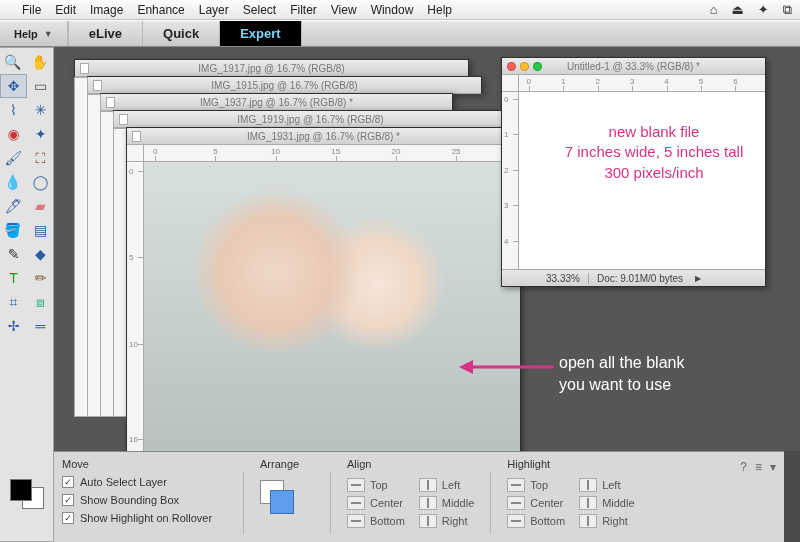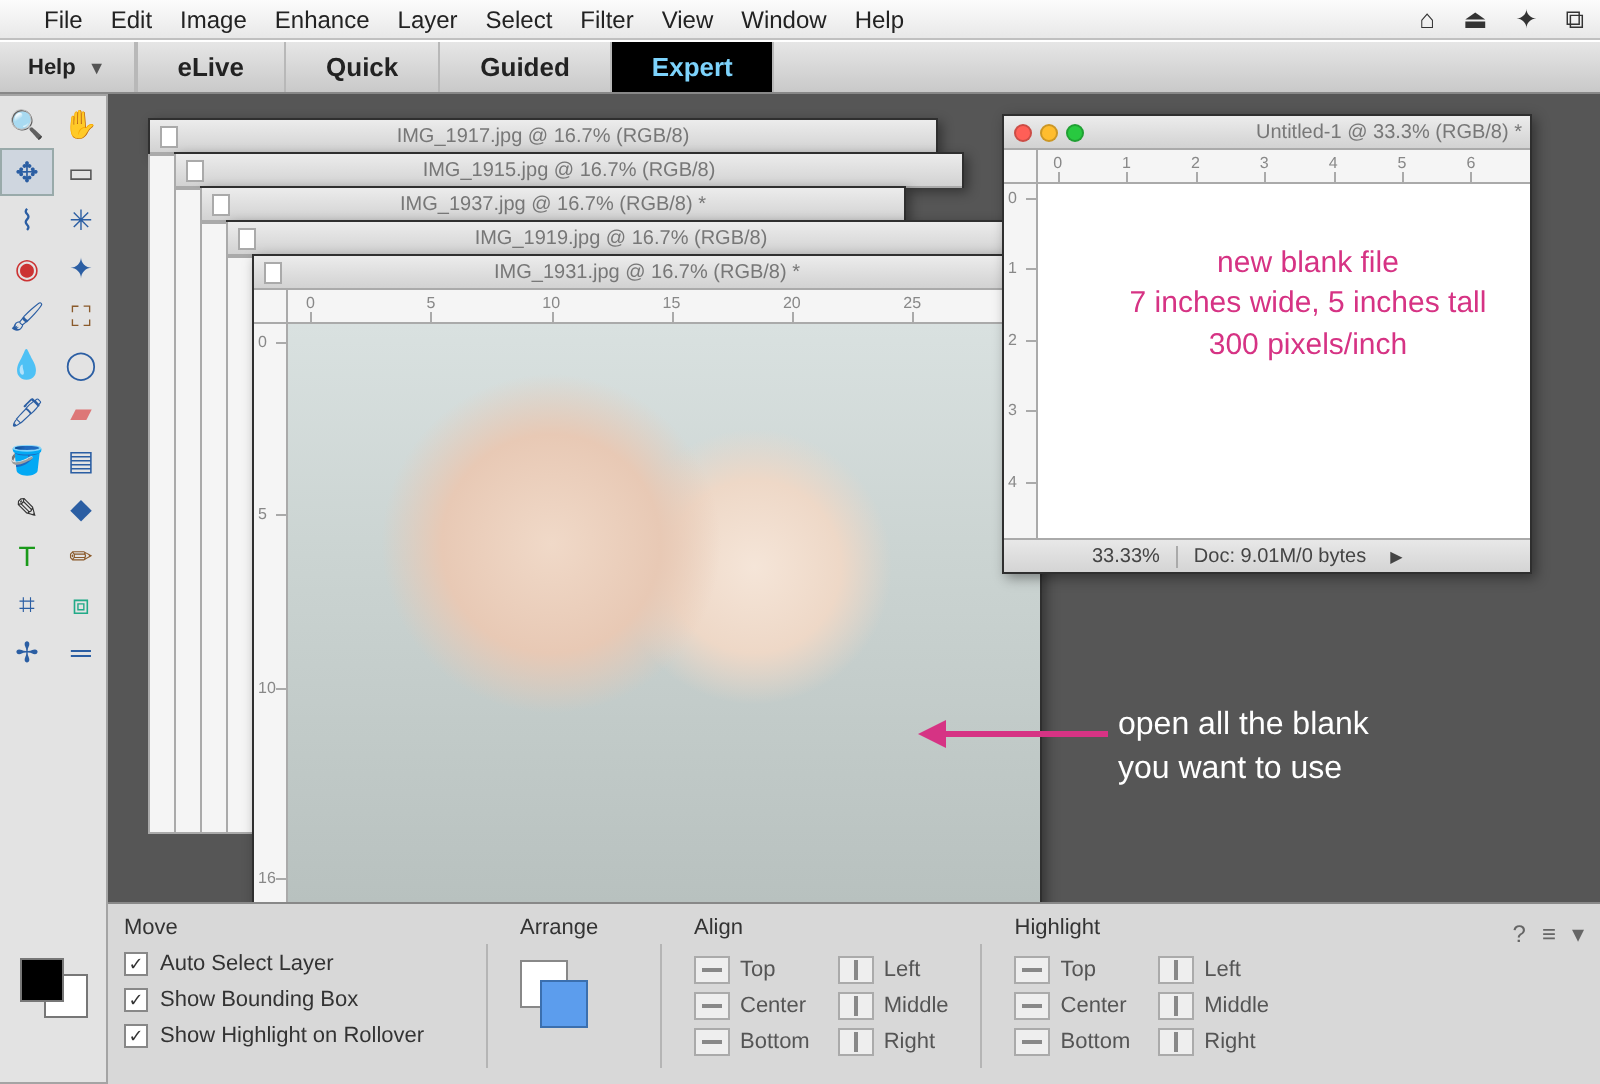--- a/index.html
+++ b/index.html
@@ -51,21 +51,21 @@
   .photo { width:100%; height:100%; background:
     radial-gradient(circle at 35% 38%, #f0d9c8 0%, #e8c9b5 18%, transparent 28%),
     radial-gradient(circle at 62% 42%, #f5e5d8 0%, #eed8c7 15%, transparent 24%),
     linear-gradient(180deg,#d9e1e0 0%, #cbd4d2 40%, #b8c1bf 100%);
   }
   .blank-canvas { background:#fff; width:100%; height:100%; }
   .anno { position:absolute; color:#d63384; font-size:15px; line-height:1.35; text-align:center; font-weight:400;}
   .anno.white { color:#fff; font-size:16px; text-align:left;}
   .arrow { position:absolute; }
   
-  .bottom-panel { position:absolute; left:54px; right:0; bottom:0; height:91px; background:#d8d8d8; border-top:1px solid #888; display:flex; padding:6px 8px 4px 8px; gap:14px; }
+  .bottom-panel { position:absolute; left:54px; right:16px; bottom:0; height:91px; background:#d8d8d8; border-top:1px solid #888; display:flex; padding:6px 8px 4px 8px; gap:14px; }
   .panel-col { display:flex; flex-direction:column; }
   .panel-hdr { font-size:11px; color:#333; margin-bottom:6px; font-weight:500;}
   .chk-row { display:flex; align-items:center; gap:6px; margin-bottom:6px; font-size:11px; color:#333;}
   .chk { width:12px; height:12px; border:1px solid #888; background:#fff; display:flex; align-items:center; justify-content:center; font-size:9px; color:#333;}
   .vdiv { width:1px; background:#b5b5b5; margin:14px 2px 4px 2px;}
   .arr-icon { width:34px; height:34px; position:relative; margin-top:4px;}
   .arr-icon .a1{position:absolute; top:0; left:0; width:24px; height:24px; background:#fff; border:1px solid #888;}
   .arr-icon .a2{position:absolute; bottom:0; right:0; width:24px; height:24px; background:#5c9ded; border:1px solid #3b6fae;}
   .btn-grid { display:grid; grid-template-columns:auto auto; gap:4px 14px; margin-top:2px;}
   .btn-item { display:flex; align-items:center; gap:5px; font-size:11px; color:#555;}
@@ -100,23 +100,20 @@
   <div class="open-btn">
     <span>Help</span>
     <span class="caret">▼</span>
   </div>
   <div class="mode-tabs">
     <div class="mode-tab">
         <span>eLive</span>
       </div>
     <div class="mode-tab">
         <span>Quick</span>
-      </div>
-    <div class="mode-tab">
-        <span>Guided</span>
       </div>
     <div class="mode-tab active">
         <span>Expert</span>
       </div>
   </div>
   <div class="tail"></div>
 </div>
 
 <div class="toolbox">
   <div class="tool-grid">
@@ -219,21 +216,21 @@
         <div class="photo"></div>
       </div>
     <div class="dw-status">
       <span class="zoom">16.67%</span>
       <span class="docinfo">Doc: 57.1M/57.1M</span>
       <span class="tri">▶</span>
     </div>
   </div>
 
   <div class="doc-window" style="left:447px; top:10px; width:265px; height:230px;">
-    <div class="dw-title" style="position:relative;justify-content:flex-end;">
+    <div class="dw-title" style="position:relative;">
       <span class="lights">
           <span class="light r"></span>
           <span class="light y"></span>
           <span class="light g"></span>
         </span>
       <span>Untitled-1 @ 33.3% (RGB/8) *</span>
     </div>
     <div class="ruler-corner"></div>
     <div class="ruler-h">
       <span class="tick" style="left:4%">0</span>

